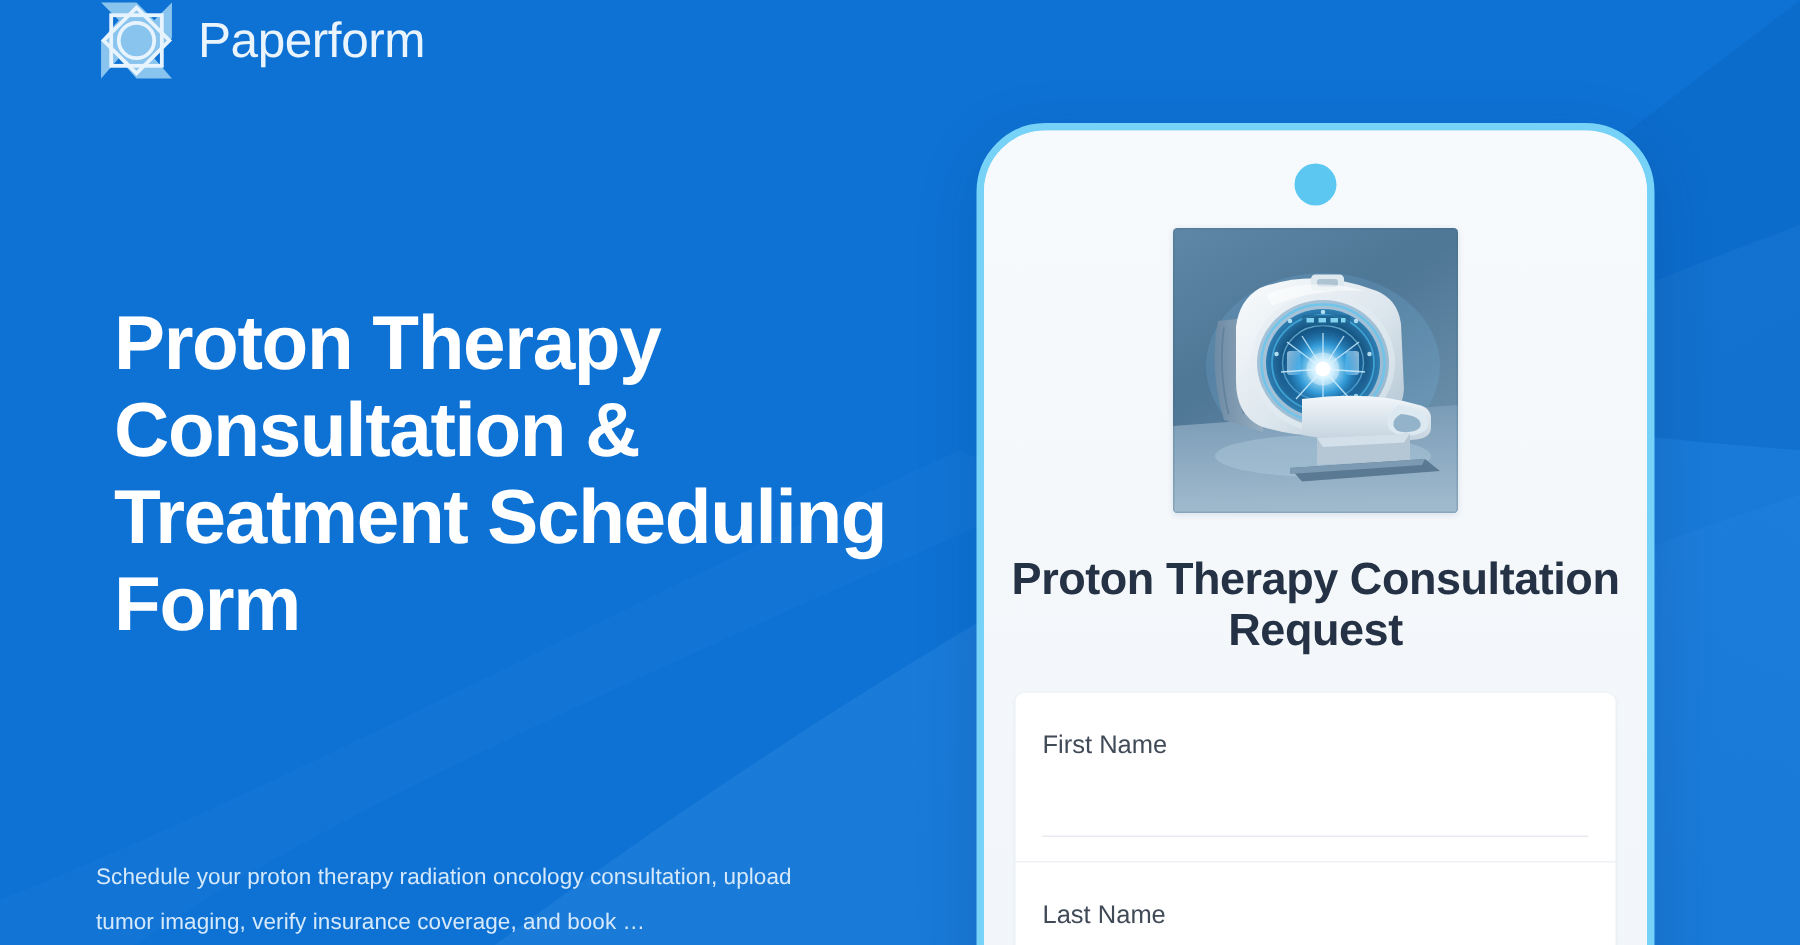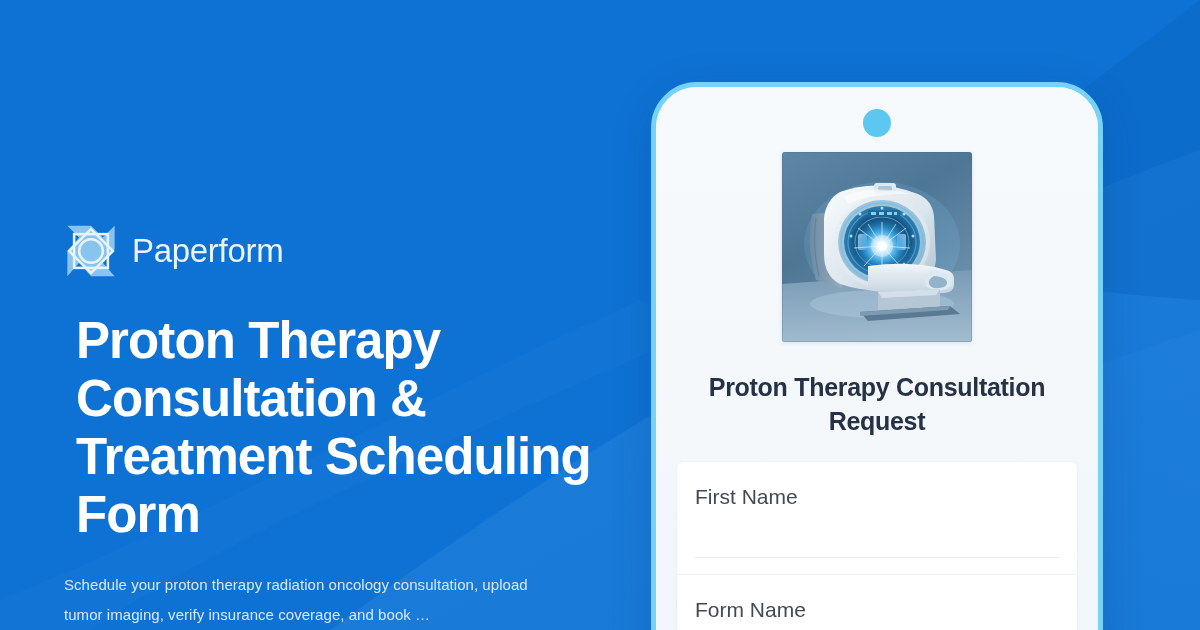--- a/index.html
+++ b/index.html
@@ -20,21 +20,21 @@
   
   .bg-layer { position:absolute; inset:0; overflow:hidden; pointer-events:none; }
   .bg-layer svg { position:absolute; top:0; left:0; width:1200px; height:630px; display:block; }
 
   
   .left-col {
     position:absolute;
     left:64px; top:0;
     width:600px; height:630px;
     display:flex; flex-direction:column;
-    justify-content:flex-end;
+    justify-content:space-between;
     z-index:5;
   }
 
   .brand {
     display:flex; align-items:center;
     gap:14px;
     margin-bottom:34px;
   }
   .brand-mark { width:54px; height:54px; display:block; flex:none; }
   .brand-name {
@@ -100,21 +100,21 @@
     margin-top:15px;
     border-radius:3px;
     overflow:hidden;
     flex:none;
     box-shadow:0 1px 4px rgba(20,60,110,0.12);
   }
   .hero-image svg { display:block; width:190px; height:190px; }
 
   .form-title {
     color:#253245;
-    font-size:25px;
+    font-size:30px;
     line-height:34px;
     font-weight:700;
     text-align:center;
     margin-top:28px;
     letter-spacing:-0.3px;
     padding:0 18px;
     flex:none;
   }
 
   .form-card {
@@ -128,21 +128,21 @@
   }
 
   .field {
     padding:24px 18px 0 18px;
     border-bottom:1px solid #EDF1F5;
   }
   .field:last-child { border-bottom:none; }
 
   .field-label {
     color:#414A57;
-    font-size:21px;
+    font-size:17px;
     line-height:22px;
     font-weight:400;
   }
   .field-input {
     height:44px;
     border-bottom:1px solid #E7EBF0;
     margin-top:6px;
   }
   .field-input.no-rule { border-bottom:none; }
   .field-spacer { height:16px; }
@@ -323,21 +323,21 @@
 
       <div class="form-title">Proton Therapy Consultation Request</div>
 
       <div class="form-card">
         <div class="field">
           <div class="field-label">First Name</div>
           <div class="field-input"></div>
           <div class="field-spacer"></div>
         </div>
         <div class="field">
-          <div class="field-label">Form Name</div>
+          <div class="field-label">Last Name</div>
           <div class="field-input no-rule"></div>
         </div>
       </div>
 
     </div>
   </div>
 
 </div>
 
 </body></html>

